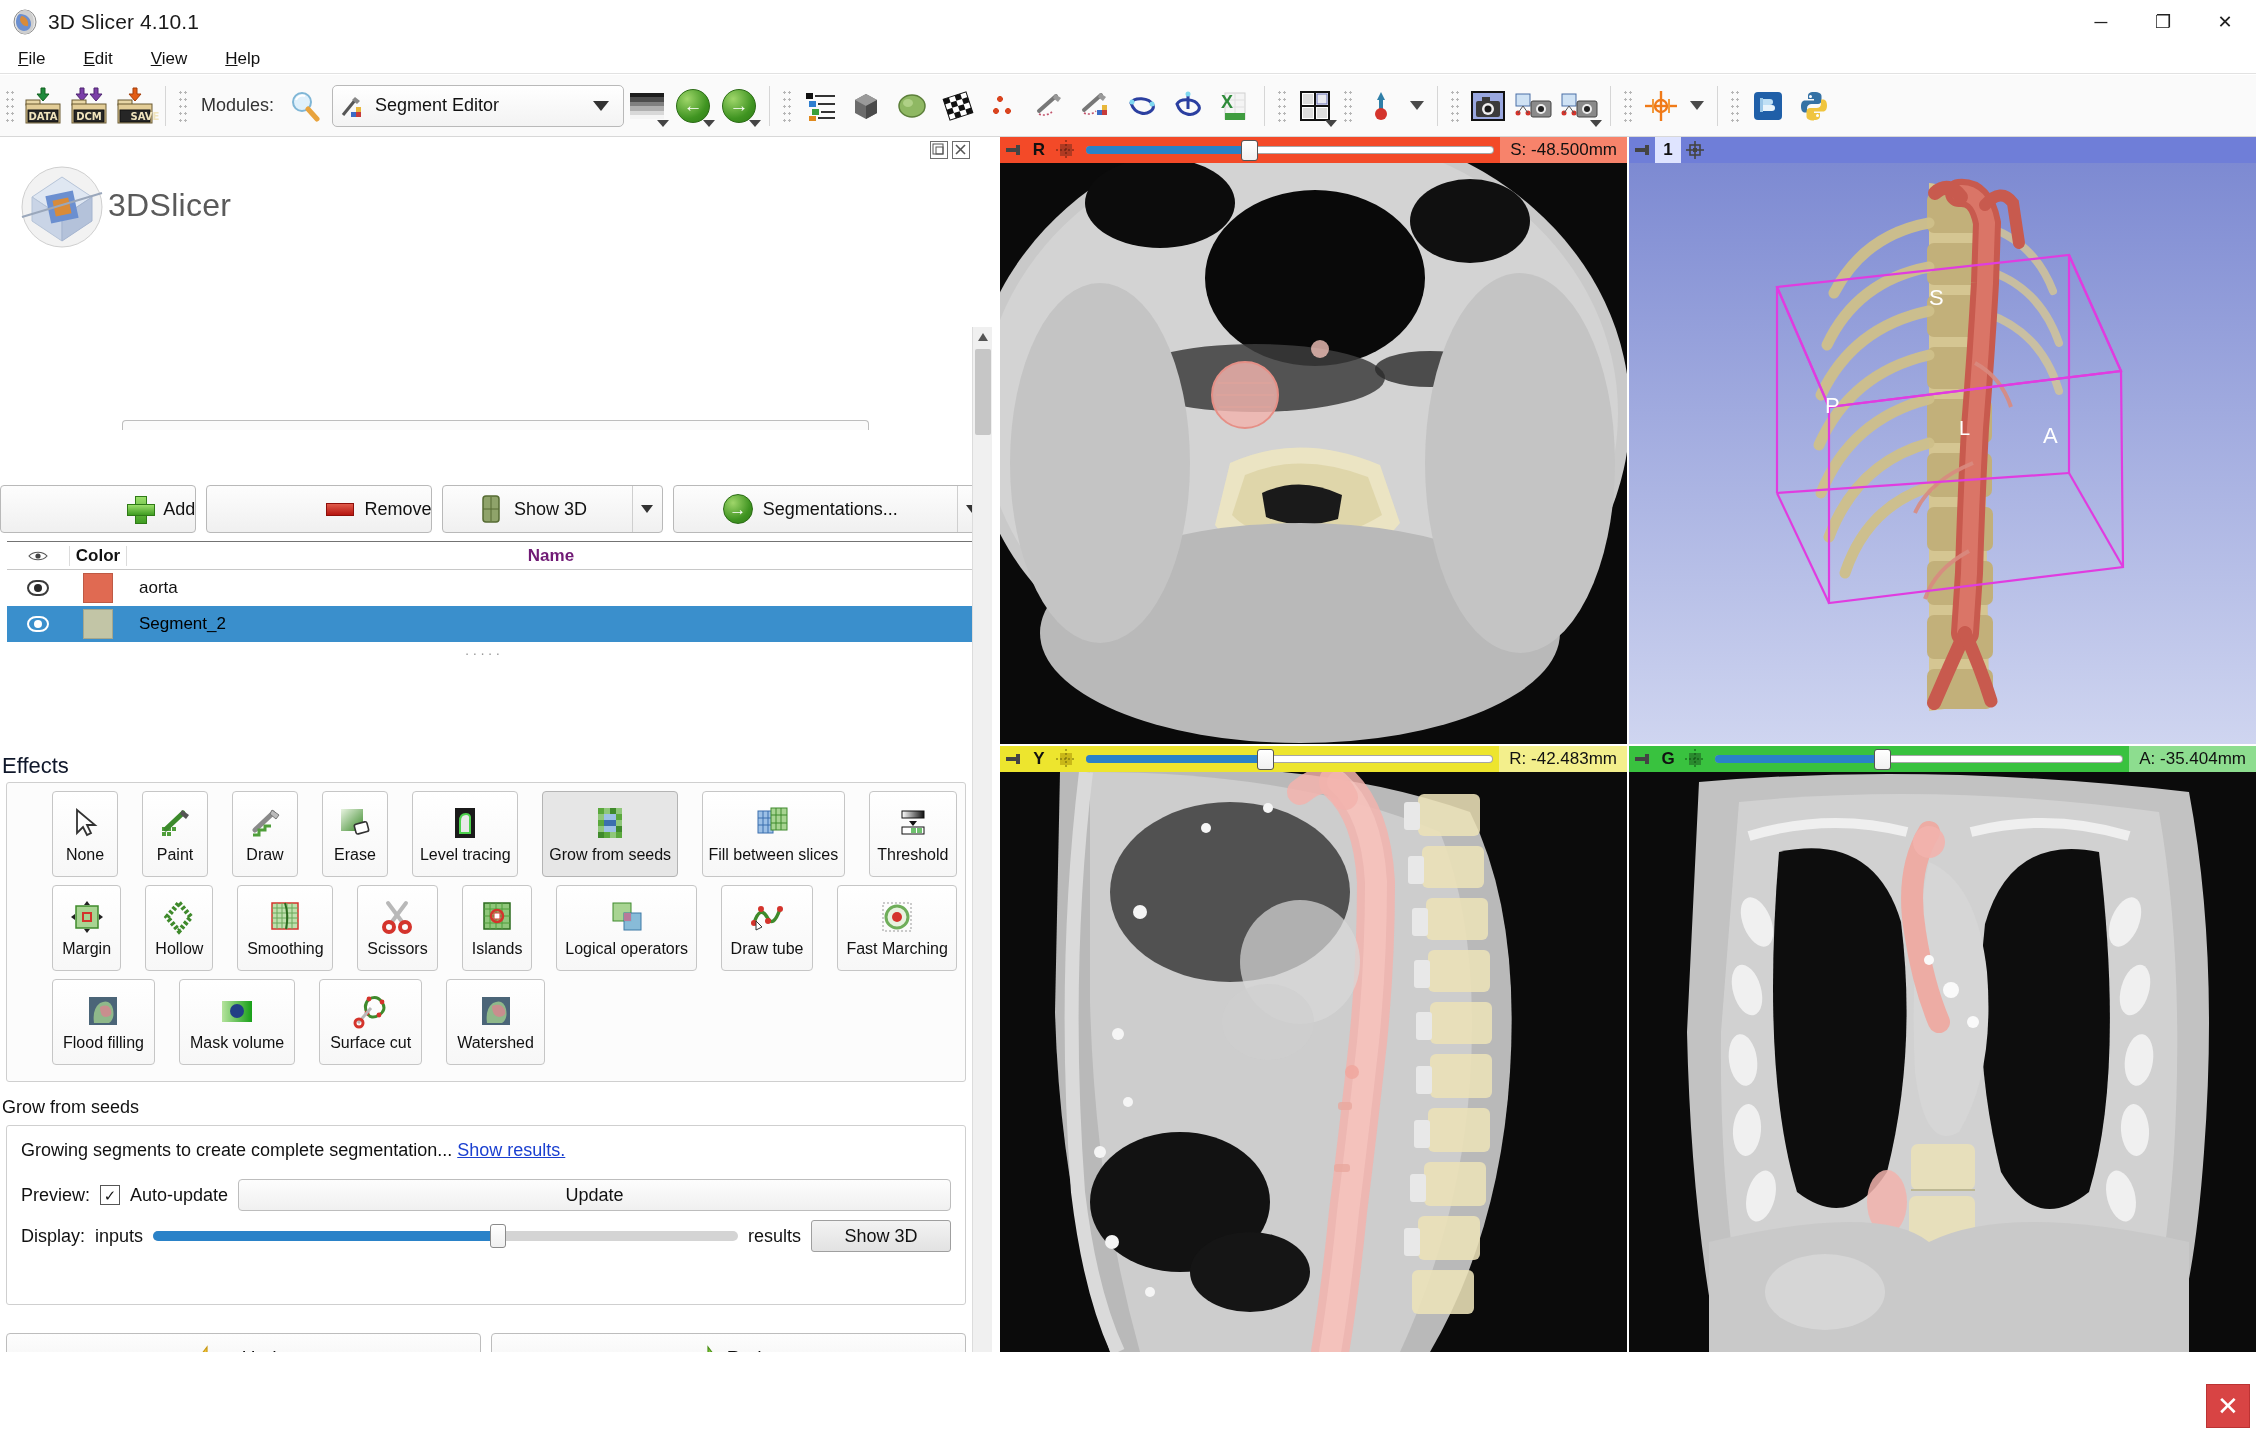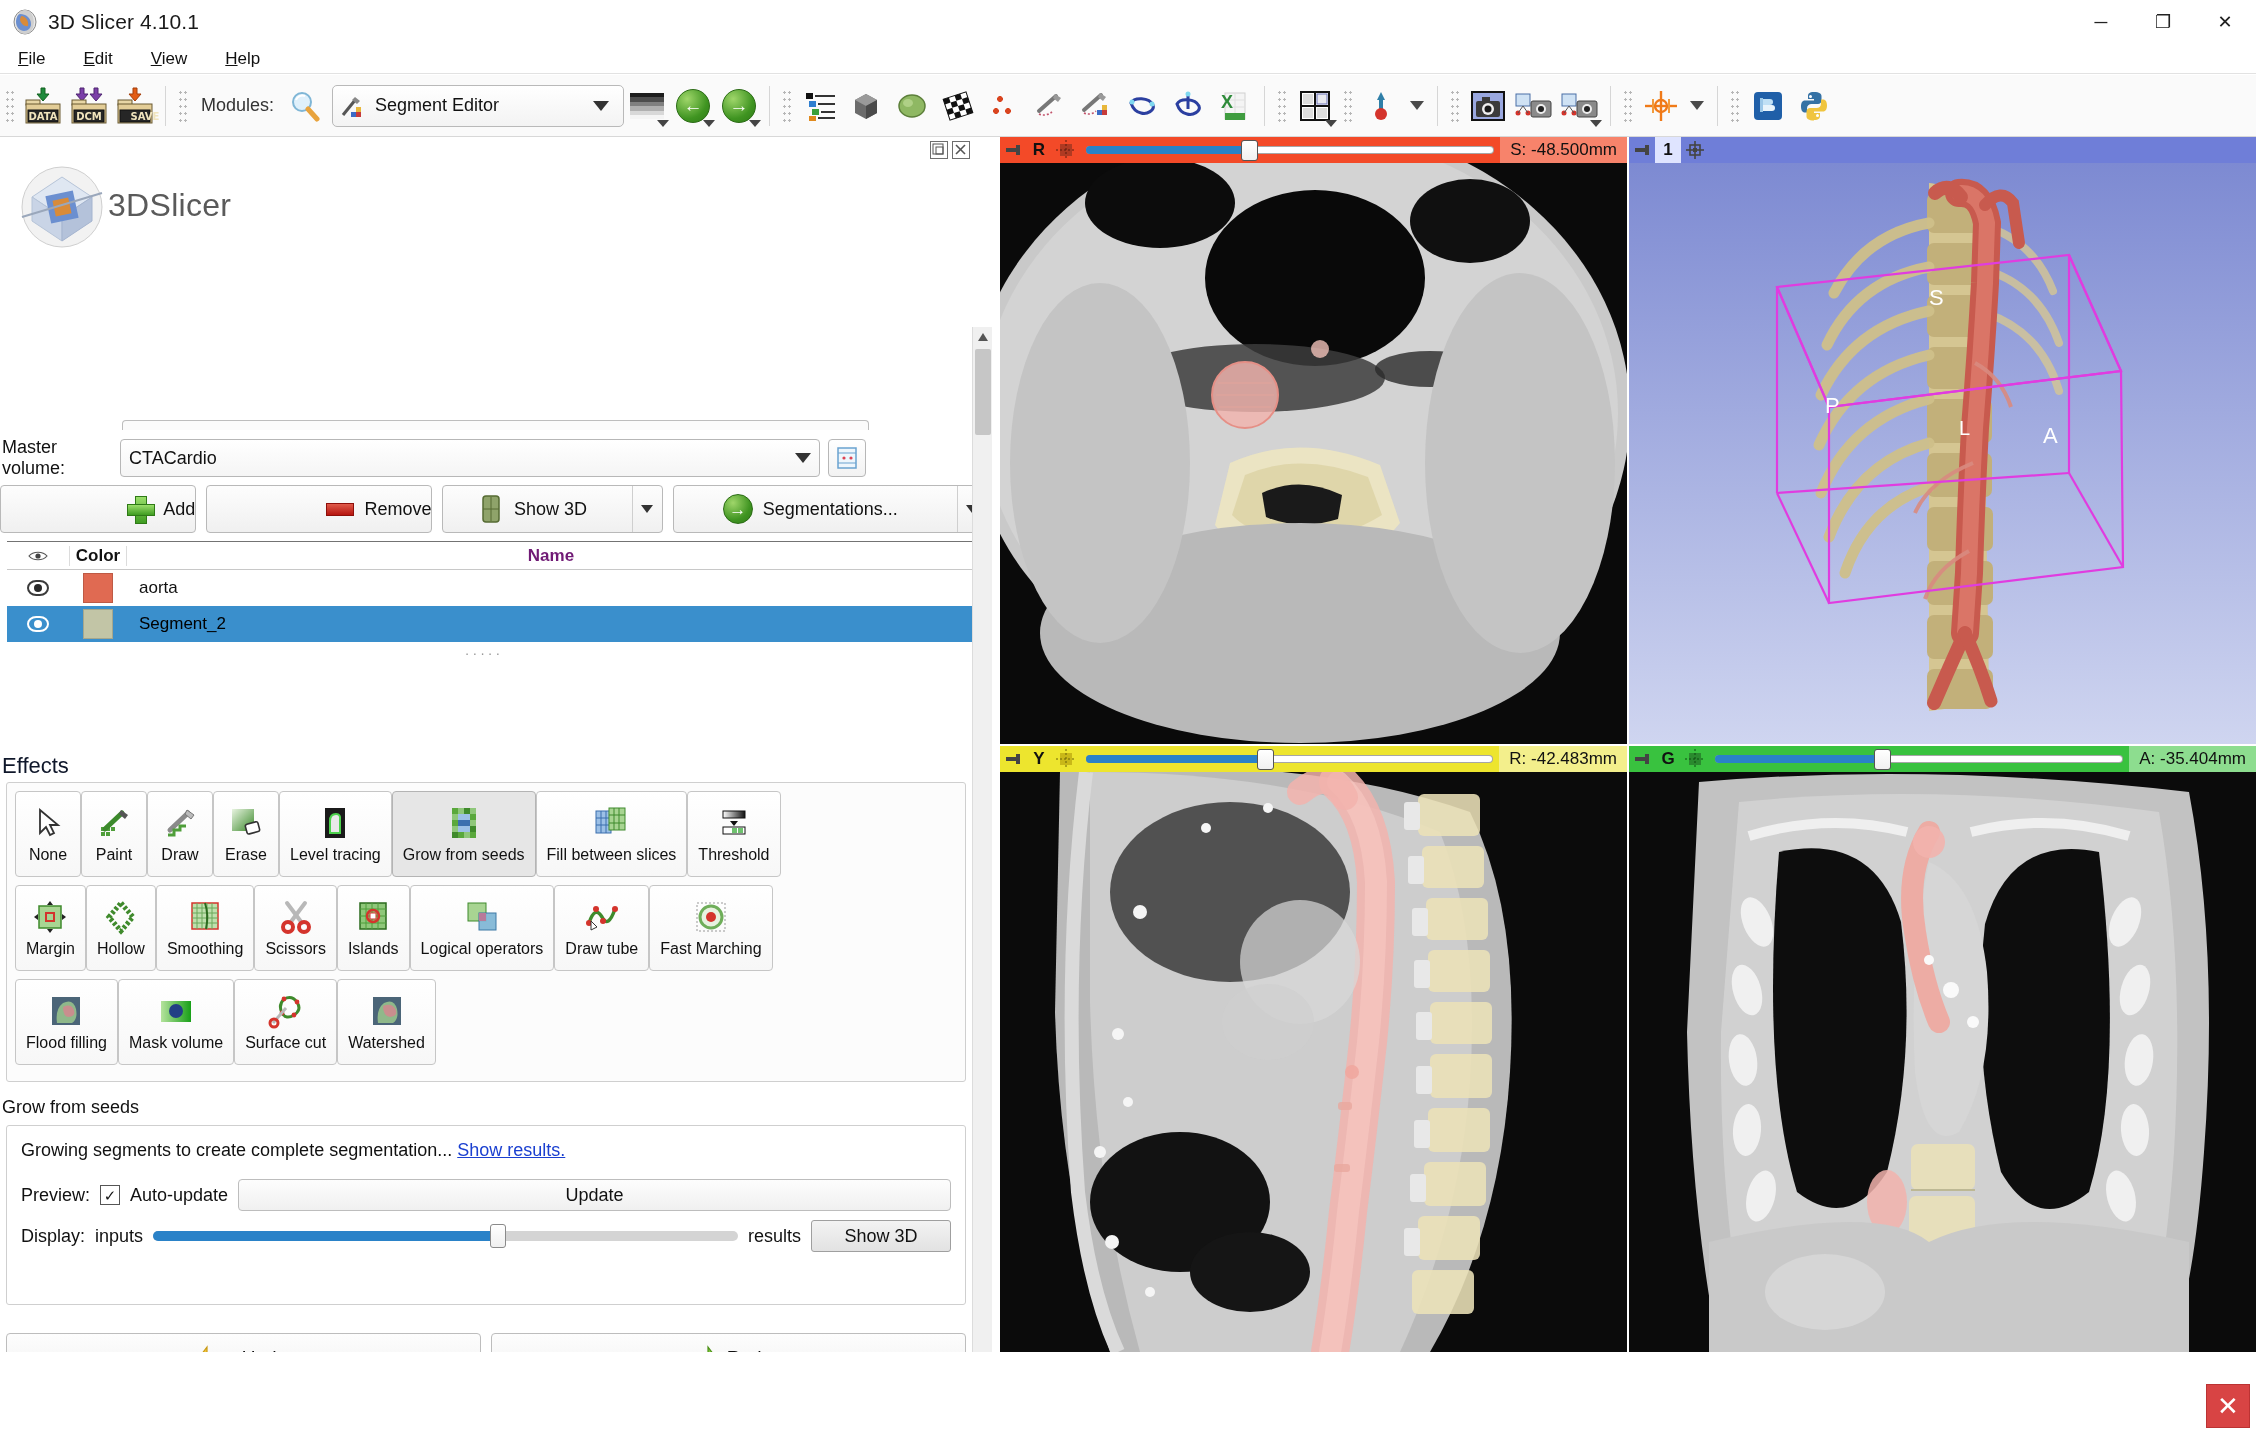--- a/index.html
+++ b/index.html
@@ -240,21 +240,21 @@
 
   
   #effects-label {
     position: absolute; left: 2px; top: 616px; font-size: 22px; color: #0f172a;
   }
   #effects-box {
     position: absolute; left: 6px; top: 645px; width: 960px; height: 300px;
     border: 1px solid #cfcfcf; background: #fcfcfc; border-radius: 3px;
     padding: 8px;
   }
-  .fx-row { display: flex; gap: 0; margin-bottom: 8px; }
+  .fx-row { display: flex; gap: 24px; margin-bottom: 8px; margin-left: 37px; }
   .fx-btn {
     height: 86px; min-width: 66px; border: 1px solid #c6c6c6; border-radius: 4px;
     background: linear-gradient(#ffffff, #f7f7f7);
     display: flex; flex-direction: column; align-items: center; justify-content: center;
     padding: 4px 10px; gap: 5px;
   }
   .fx-btn.active { background: #e6e6e6; border-color: #b4b4b4; }
   .fx-btn .fx-name { font-size: 16px; color: #111; white-space: nowrap; }
   .fx-ico { width: 36px; height: 36px; position: relative; }
 
@@ -722,36 +722,20 @@
         <rect x="34" y="34" width="28" height="28" fill="#6b8fd0" transform="rotate(-12 48 48)"></rect>
         <rect x="40" y="40" width="16" height="16" fill="#d88b3a" transform="rotate(-12 48 48)"></rect>
         <line x1="8" y1="58" x2="88" y2="34" stroke="#9aa7bb" stroke-width="2"></line>
       </svg>
     </div>
     <div id="logo-text">3DSlicer</div>
   </div>
 
   <div id="seg-combo-top"></div>
 
-  <div id="master-row">
-    <div id="master-label">Master volume:</div>
-    <div id="master-combo">
-      <div class="val">CTACardio</div>
-      <div class="car"></div>
-    </div>
-    <div id="vol-ico-btn">
-      <svg width="26" height="26" viewBox="0 0 26 26">
-        <rect x="4" y="3" width="18" height="20" fill="#eef6fc" stroke="#6aa2cf" stroke-width="1.5"></rect>
-        <line x1="4" y1="8" x2="22" y2="8" stroke="#6aa2cf"></line>
-        <line x1="4" y1="18" x2="22" y2="18" stroke="#6aa2cf"></line>
-        <circle cx="10" cy="13" r="1.6" fill="#d45"></circle>
-        <circle cx="17" cy="13" r="1.6" fill="#d45"></circle>
-      </svg>
-    </div>
-  </div>
 
   <div id="seg-actions">
     <div class="act-btn" style="width:198px">
       <span class="plus-ico"></span>
       <span>Add</span>
     </div>
     <div class="act-btn" style="width:228px">
       <span class="minus-ico"></span>
       <span>Remove</span>
     </div>

